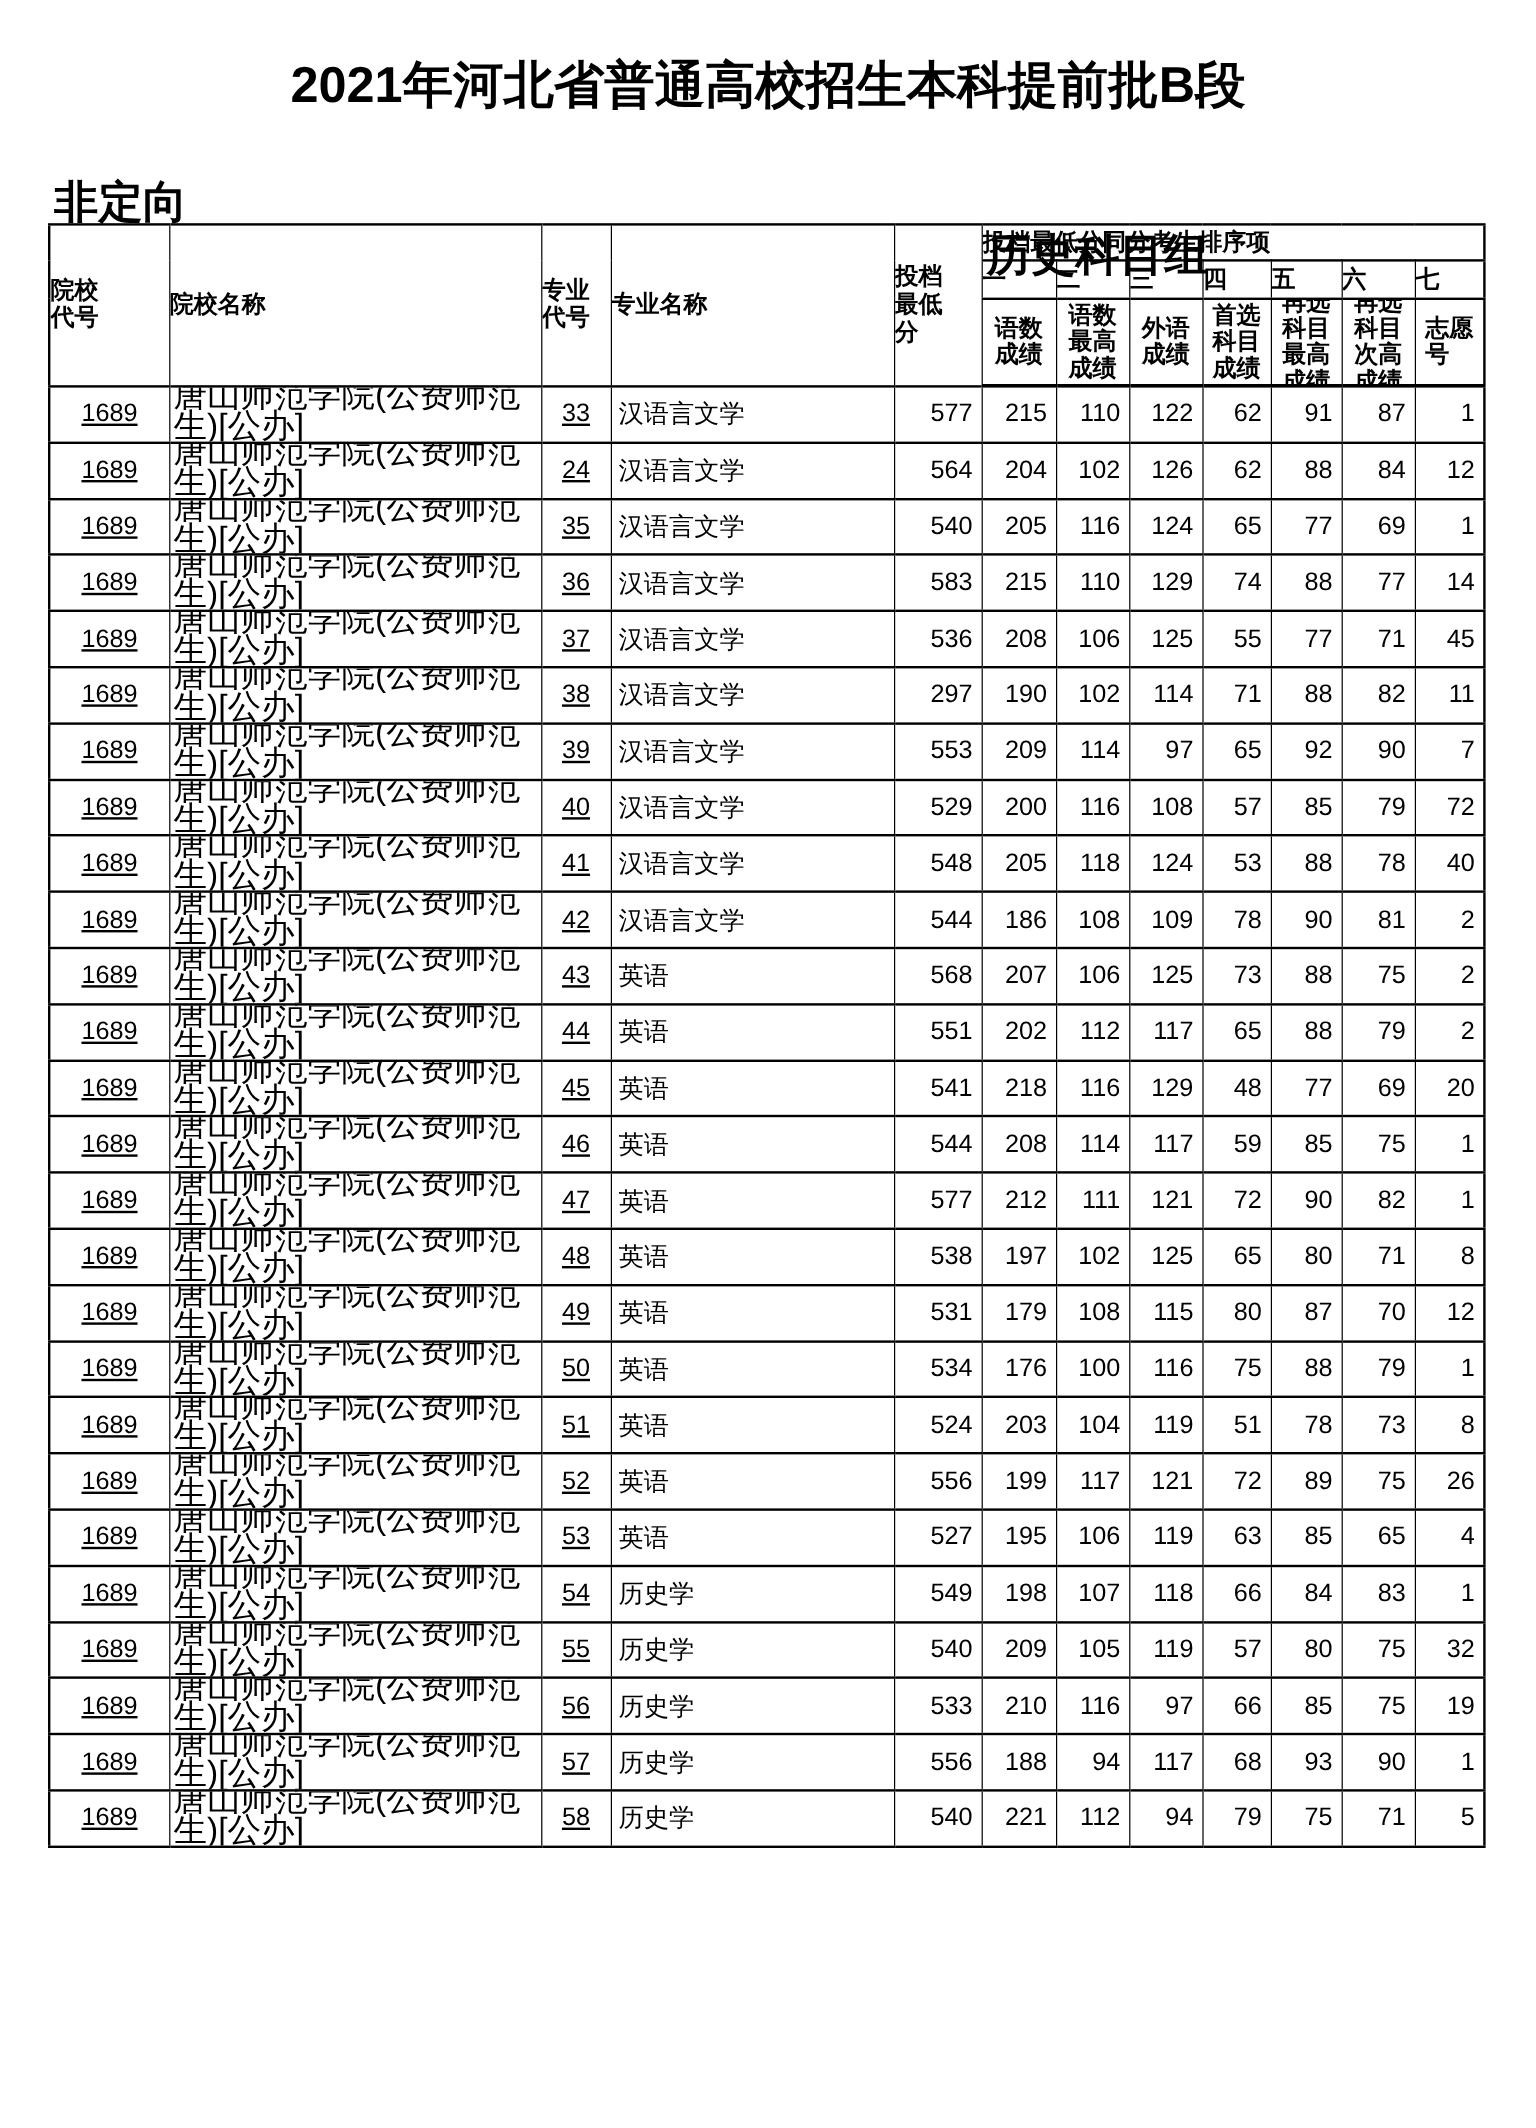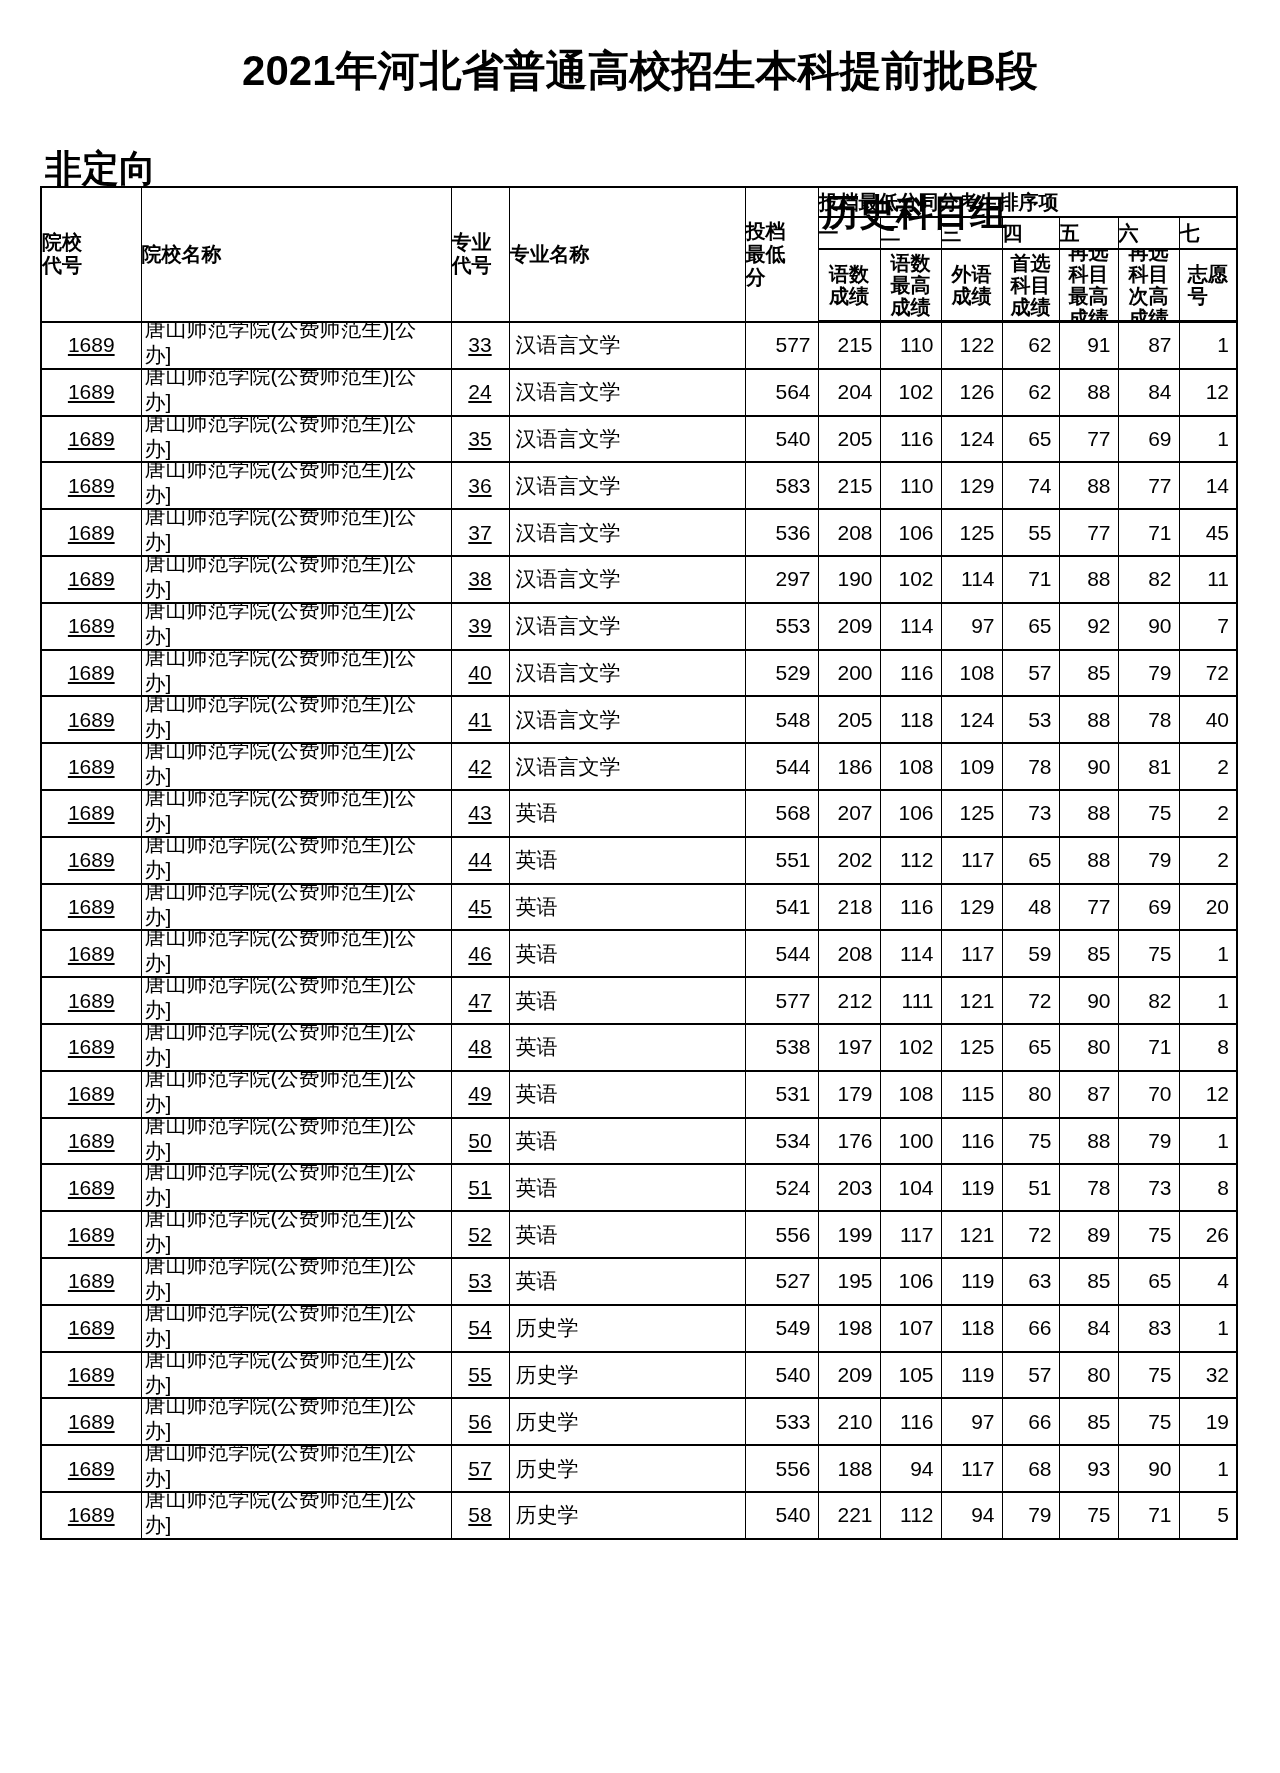--- a/index.html
+++ b/index.html
@@ -77,21 +77,21 @@
   .stats tbody tr { height: 44.8px; }
   td.c-center { text-align: center; text-decoration: underline; }
   td.c-num    { text-align: right; padding-right: 7px; }
   td.c-major-name { text-align: left; padding-left: 6px; margin-left: 40px; }
   td.c-name   { position: relative; vertical-align: top; }
   .school-name {
     position: absolute;
     top: -7px;
     left: 3px;
     width: 292px;
-    font-size: 21px;
+    font-size: 28px;
     line-height: 26px;
     word-break: break-all;
   }
 </style>
 </head>
 <body>
 
 <div class="page">
 
   <div class="title"><span>2021年河北省普通高校招生本科提前批B段</span><br>

